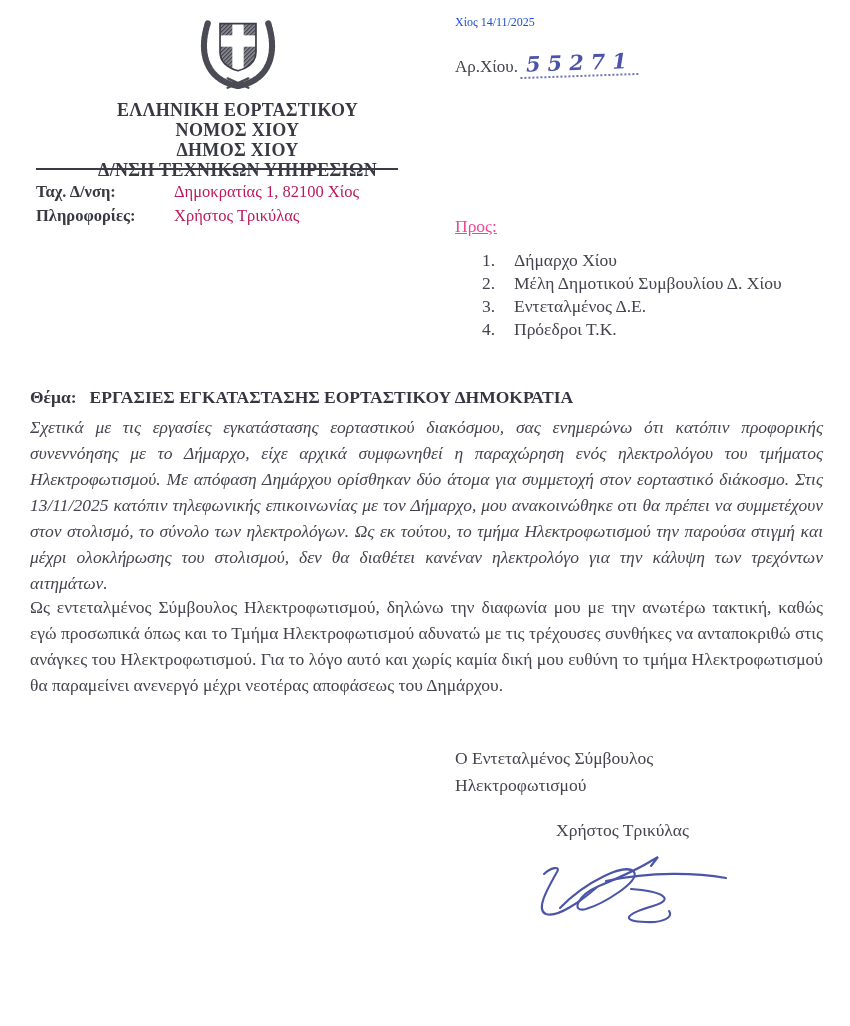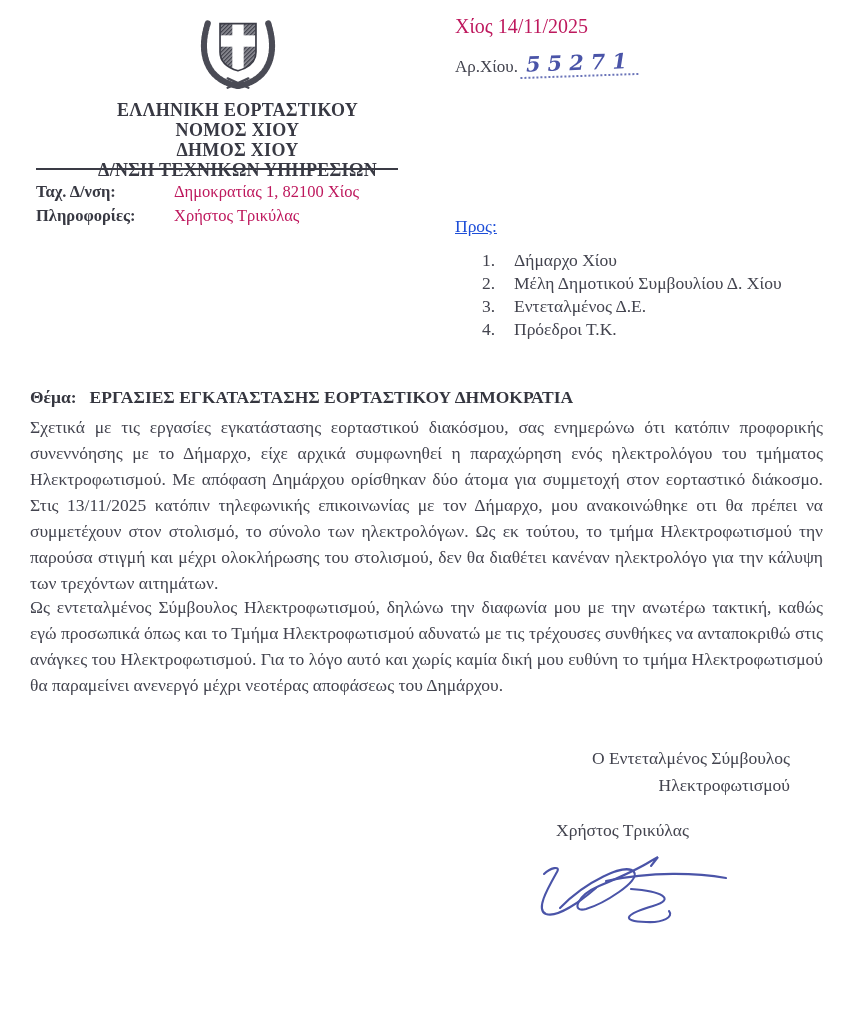--- a/index.html
+++ b/index.html
@@ -31,60 +31,60 @@
   .head-rule{
     left:36px;top:168px;width:362px;height:0;
     border-top:2.4px solid #3a3b45;
   }
   .contact{left:36px;top:180px;width:410px;font-size:16.5px;}
   .contact-row{display:flex;line-height:24px;}
   .contact-label{font-weight:bold;width:138px;color:#383943;}
   .contact-value{color:#be185d;}
 
   
-  .date-line{left:455px;top:15px;font-size:20px;color:#be185d;}
+  .date-line{left:455px;top:15px;font-size:12px;color:#1d4ed8;}
   .proto-line{left:455px;top:52px;font-size:17px;color:#43444f;display:flex;align-items:flex-end;}
   .proto-number{
     display:inline-block;
     font-family:"DejaVu Serif",serif;
     font-style:italic;
     font-weight:bold;
     font-size:21px;
     letter-spacing:7px;
     color:#4a54a8;
     transform:rotate(-2deg);
     border-bottom:2px dotted #6a74b8;
     padding:0 4px 1px 6px;
     margin-left:2px;
     line-height:22px;
   }
-  .recipients-label{left:455px;top:216px;font-size:17.5px;color:#1d4ed8;text-decoration:underline;}
+  .recipients-label{left:455px;top:216px;font-size:17.5px;color:#ec4899;text-decoration:underline;}
   .recipients-list{left:482px;top:249px;width:340px;}
   .recipient-row{display:flex;font-size:17.5px;line-height:23px;color:#43444f;}
   .recipient-num{width:32px;}
 
   
   .subject-line{
     left:30px;top:387px;width:793px;
     font-weight:bold;font-size:17.5px;color:#35363f;
   }
   .subject-line .subject-label{margin-right:13px;}
   .body-par{
     left:30px;width:793px;
     font-size:17.5px;line-height:26px;
     text-align:justify;
     color:#43444f;
   }
-  .par1{top:414px;}
+  .par1{top:414px;font-style:italic;}
   .par2{top:594px;}
 
   
   .sig-block{
     left:455px;top:745px;width:335px;
-    text-align:right;font-size:17.5px;line-height:27px;color:#43444f;
+    text-align:left;font-size:17.5px;line-height:27px;color:#43444f;
   }
   .sig-name{left:455px;top:820px;width:335px;text-align:center;font-size:17.5px;color:#43444f;}
   .sig-scribble{left:530px;top:850px;}
 </style>
 </head>
 <body>
 
 <div class="page">
 
   <div class="abs letterhead">

